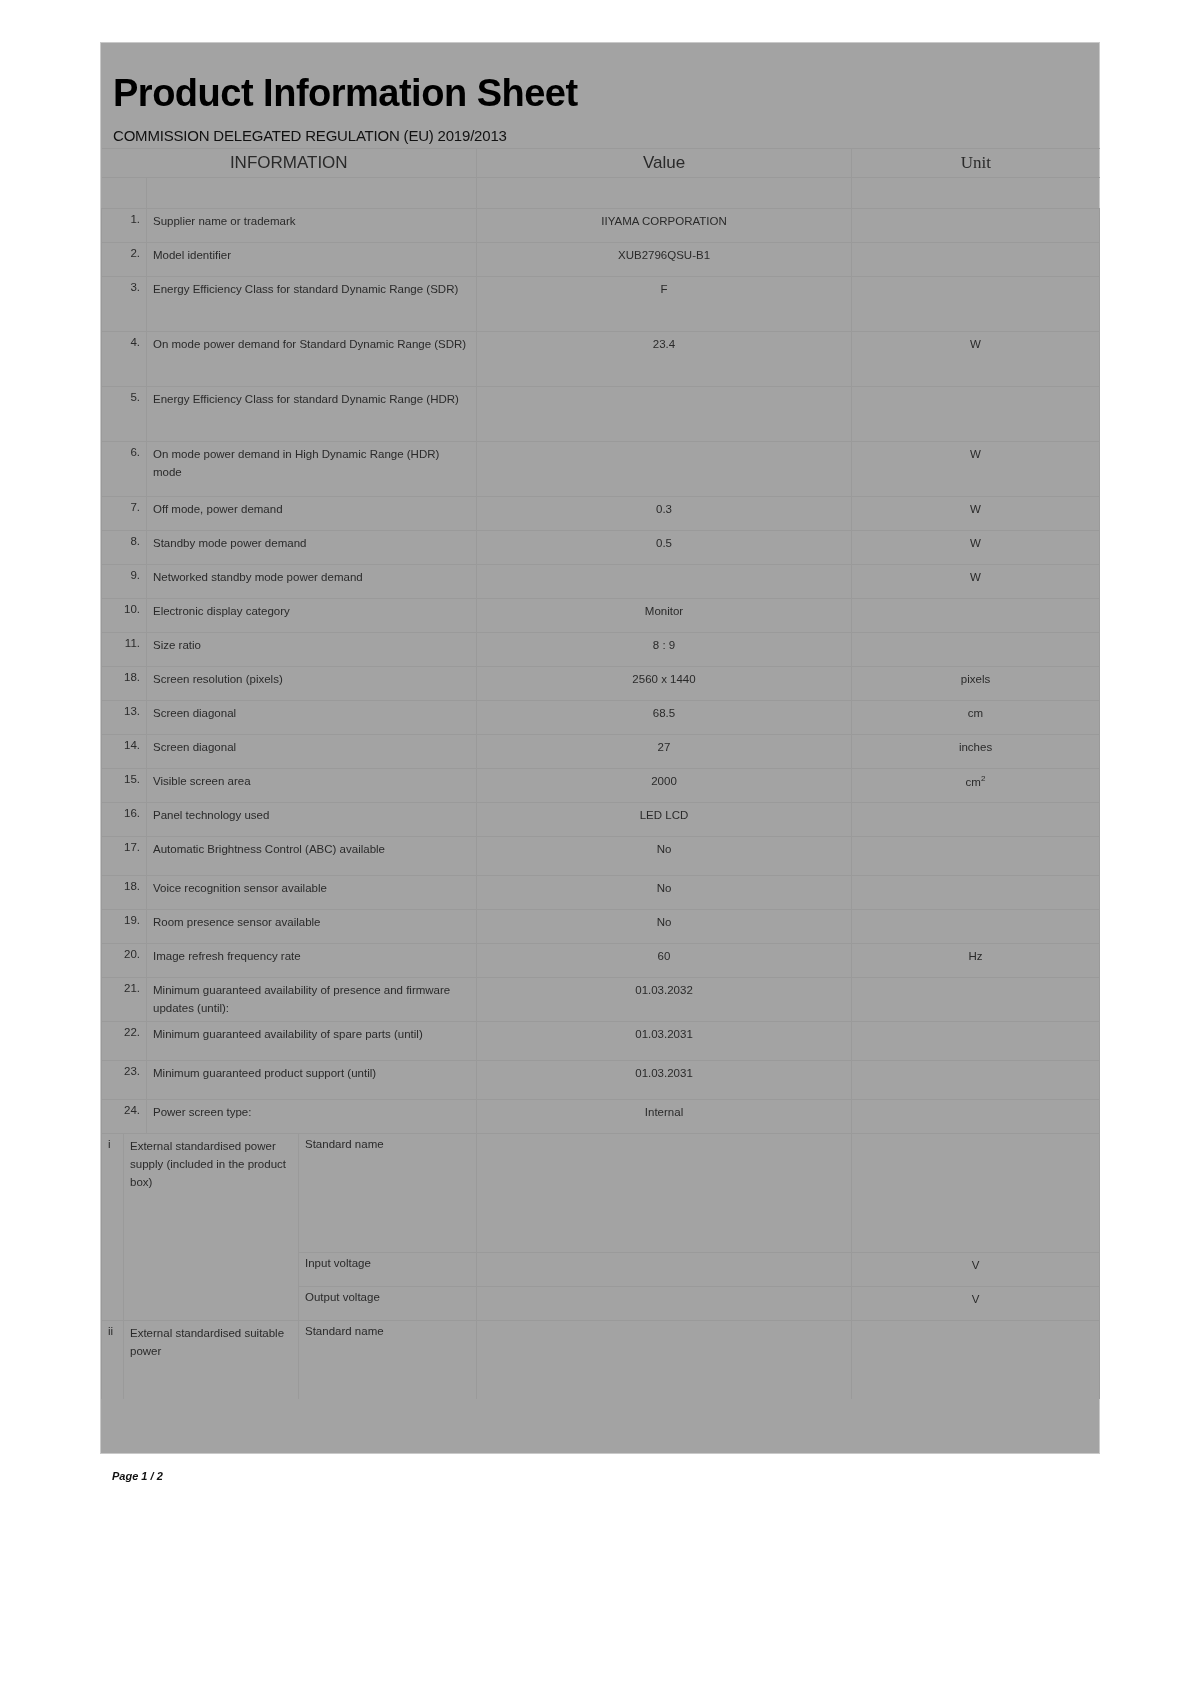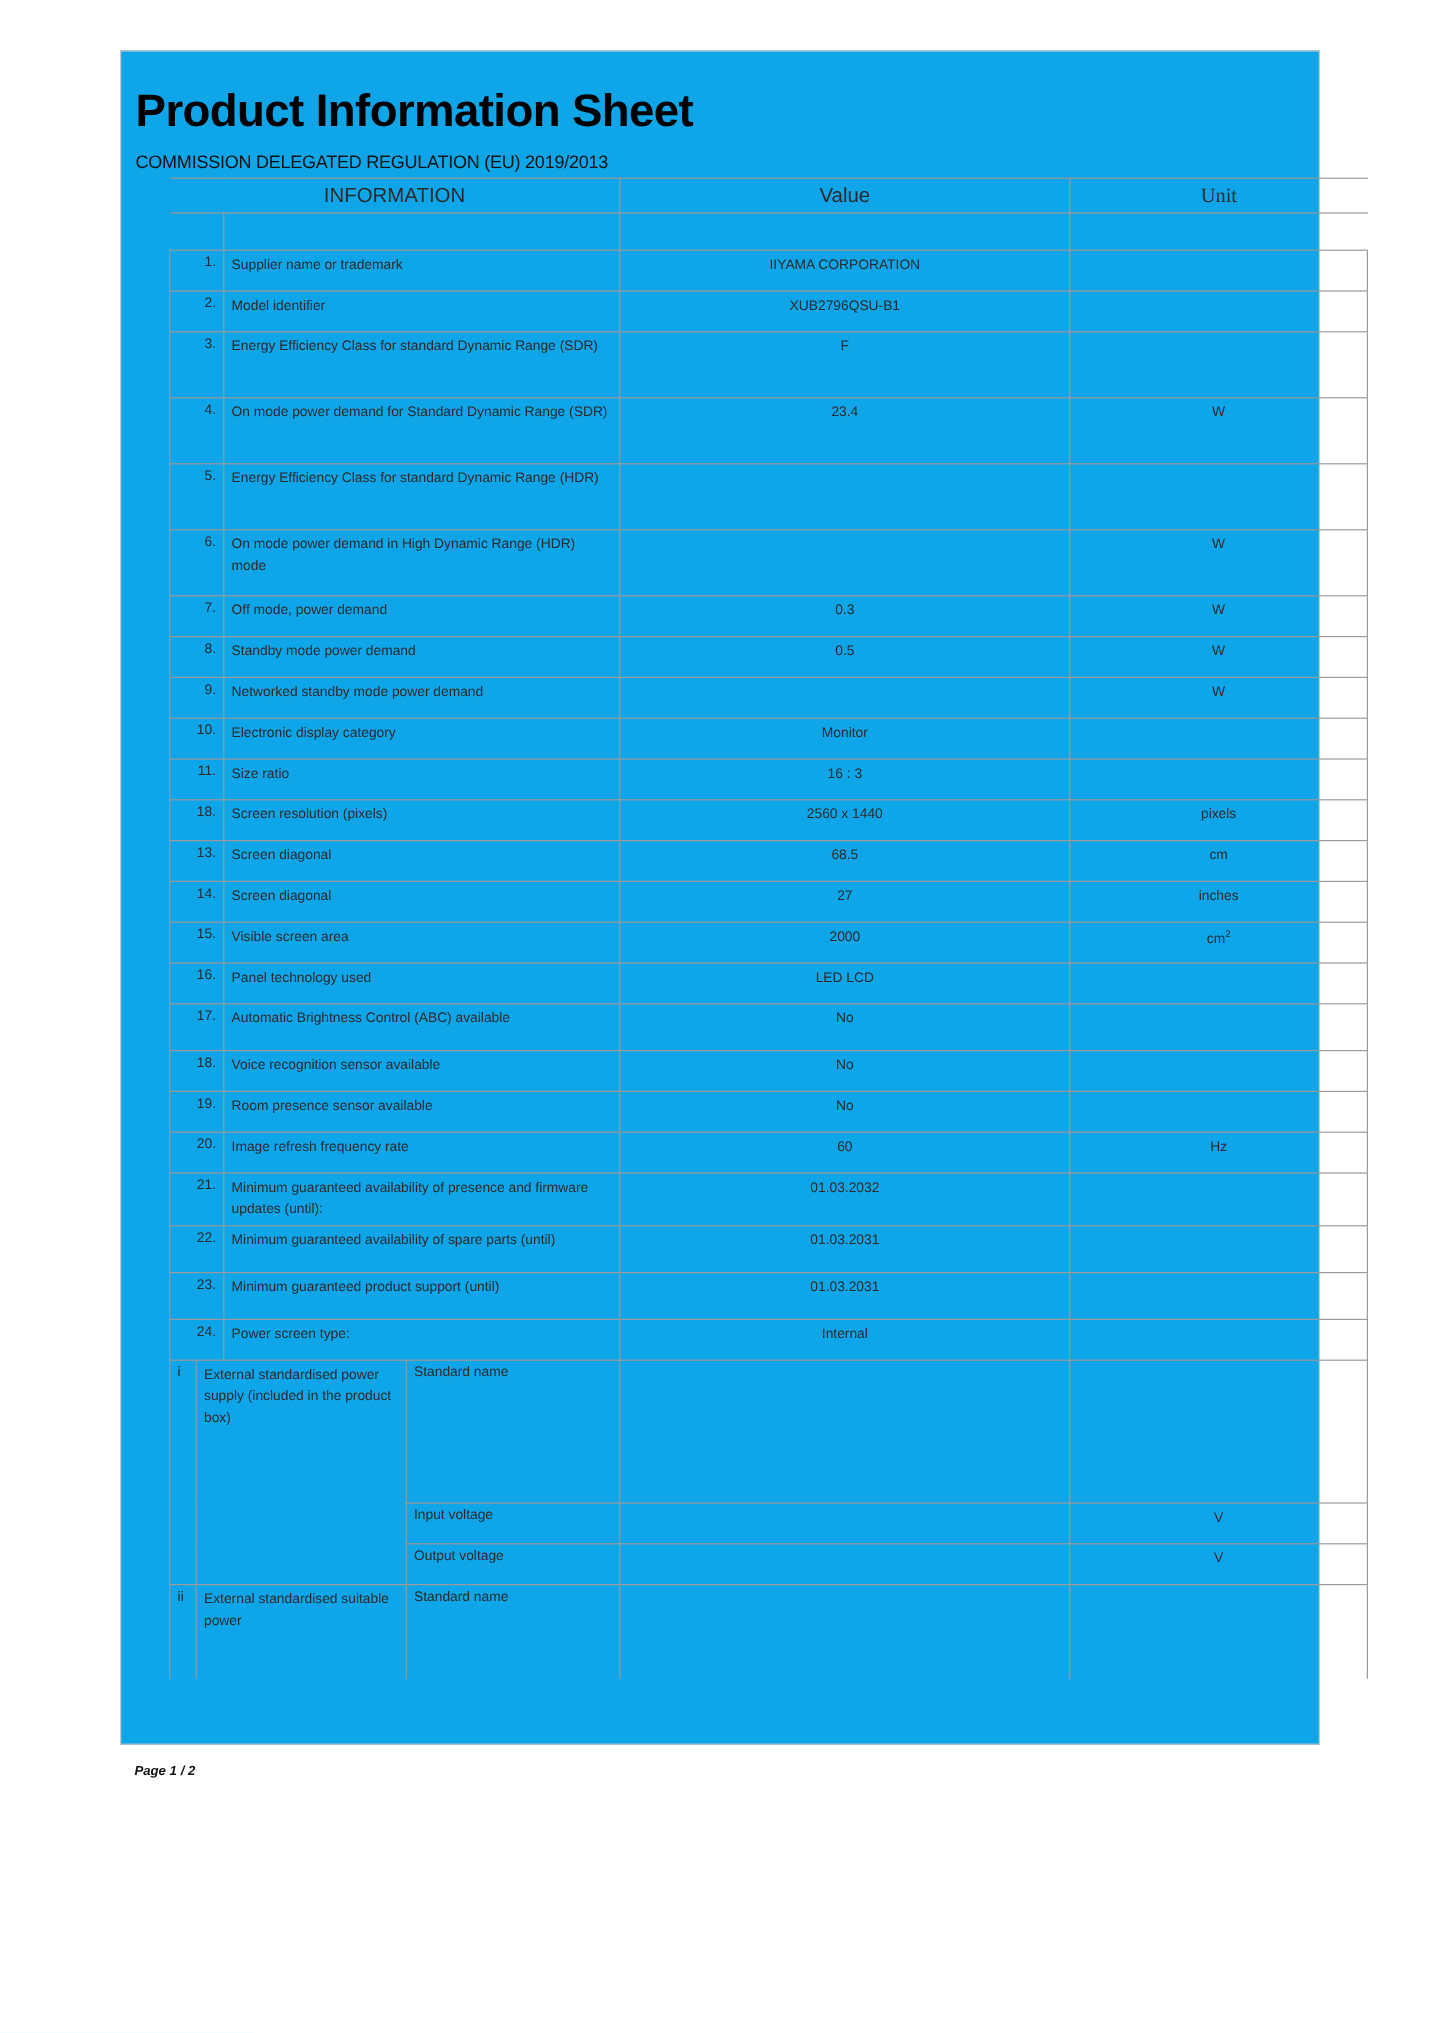--- a/index.html
+++ b/index.html
@@ -15,21 +15,21 @@
     position: relative;
   }
   .page {
     position: absolute;
     left: 100px;
     top: 42px;
     width: 1000px;
     height: 1412px;
     border: 1px solid #c9c9c9;
     box-sizing: border-box;
-    background: #0ea5e9;
+    background: #a3a3a3;
   }
   .page-inner {
     position: relative;
     width: 100%;
     height: 100%;
     box-sizing: border-box;
     padding: 0;
   }
   .doc-title {
     font-size: 38px;
@@ -43,21 +43,20 @@
     font-size: 15px;
     padding: 12px 0 4px 12px;
     color: #111;
     letter-spacing: -0.2px;
   }
   table.sheet {
     width: 100%;
     border-collapse: collapse;
     table-layout: fixed;
     font-size: 11.5px;
-    margin-left: 40px;
   }
   table.sheet td, table.sheet th {
     border: 1px solid #9a9a9a;
     vertical-align: top;
     padding: 4px 6px;
     color: #2a2a2a;
     font-weight: normal;
   }
   .hdr td {
     text-align: center;
@@ -195,21 +194,21 @@
         <tr class="row-short">
           <td class="col-num">10.</td>
           <td class="lbl">Electronic display category</td>
           <td class="val">Monitor</td>
           <td class="unit"></td>
         </tr>
 
         <tr class="row-short">
           <td class="col-num">11.</td>
           <td class="lbl">Size ratio</td>
-          <td class="val">16  :  3</td>
+          <td class="val">8  :  9</td>
           <td class="unit"></td>
         </tr>
 
         <tr class="row-short">
           <td class="col-num">18.</td>
           <td class="lbl">Screen resolution (pixels)</td>
           <td class="val">2560  x  1440</td>
           <td class="unit">pixels</td>
         </tr>
 

